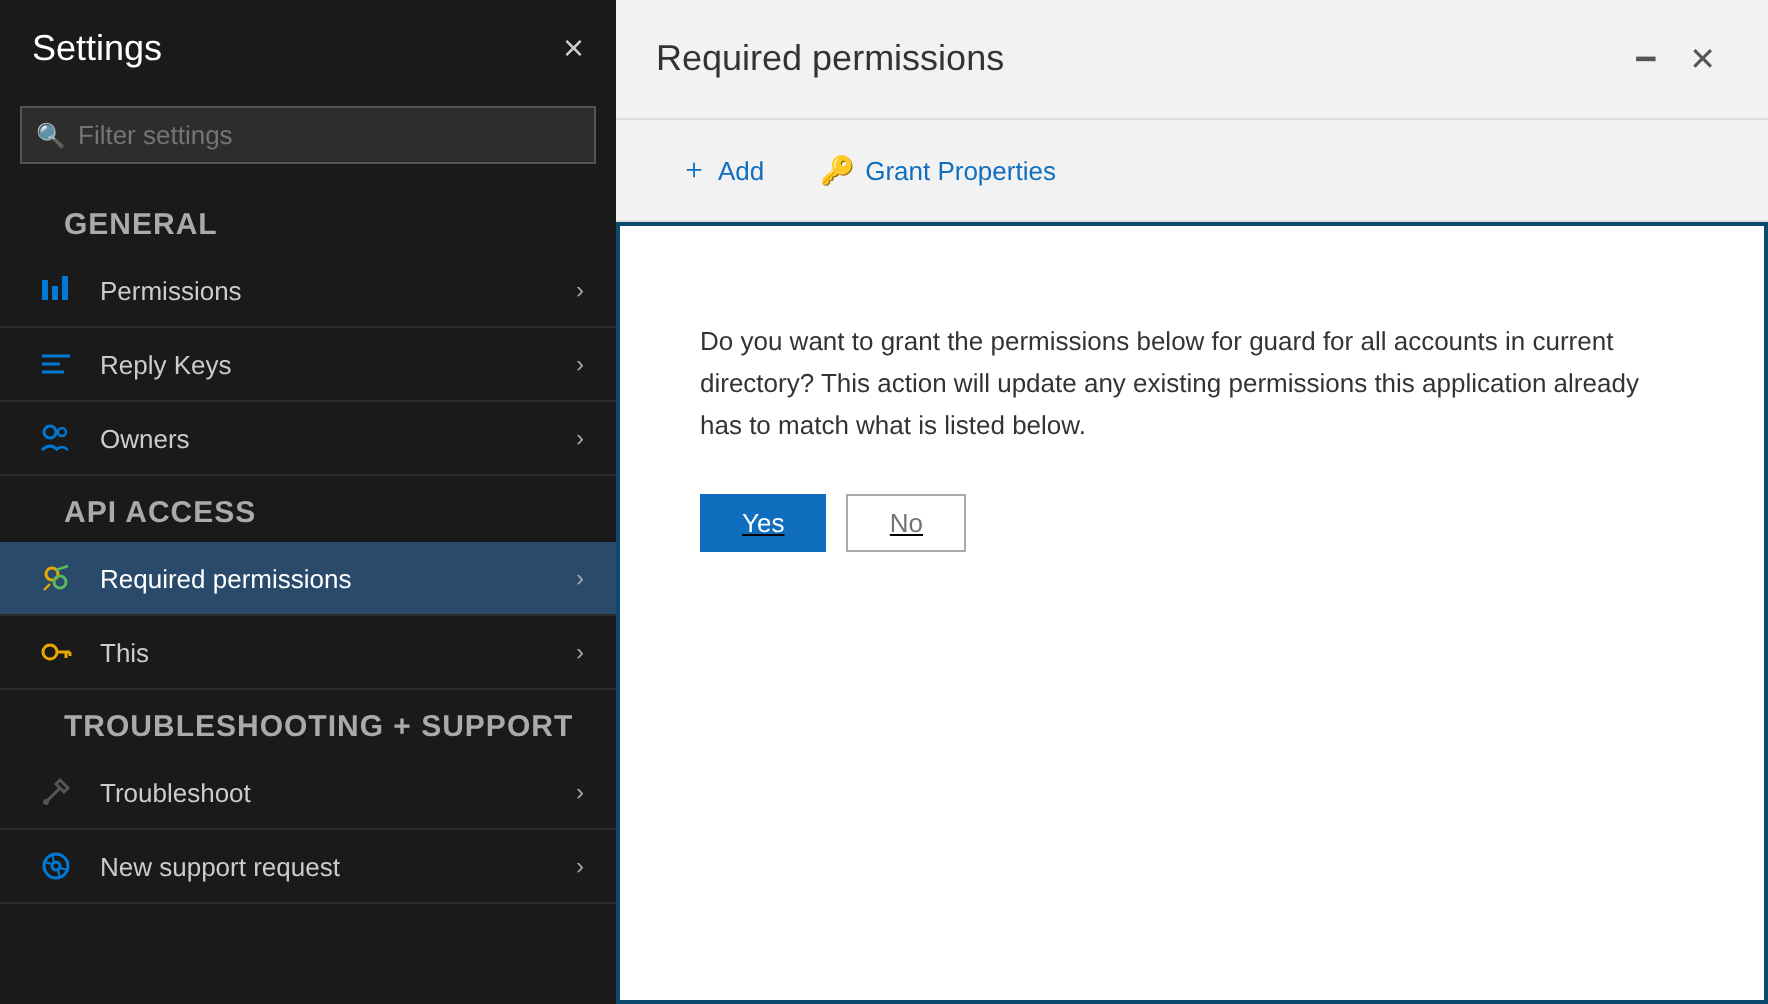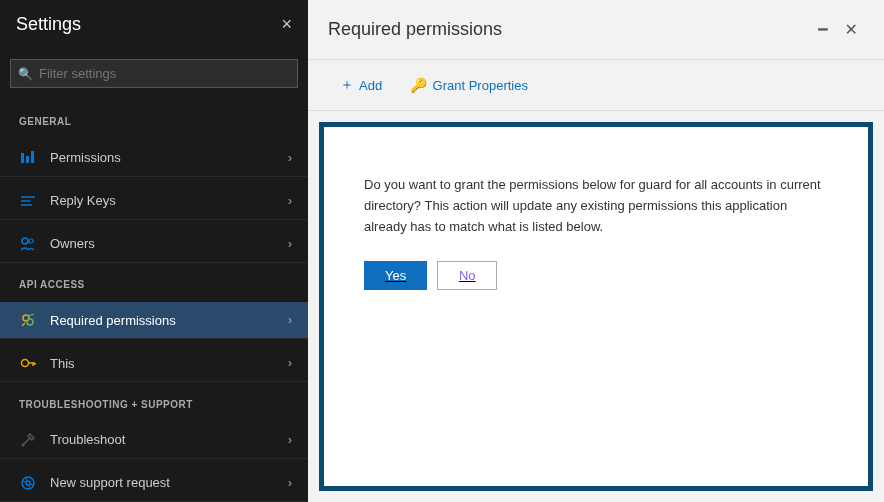--- a/index.html
+++ b/index.html
@@ -7,21 +7,20 @@
 
     
     .settings-panel {
       width: 308px;
       min-width: 308px;
       background: #1a1a1a;
       color: #fff;
       display: flex;
       flex-direction: column;
       height: 502px;
-      justify-content: space-between;
     }
 
     .settings-header {
       display: flex;
       align-items: center;
       justify-content: space-between;
       padding: 14px 16px;
       background: #1a1a1a;
     }
 
@@ -58,25 +57,25 @@
     .search-icon-wrap {
       position: absolute;
       left: 8px;
       top: 50%;
       transform: translateY(-50%);
       color: #aaa;
       font-size: 12px;
     }
 
     .section-label {
-      font-size: 10px;
+      font-size: 15px;
       font-weight: 600;
       color: #aaa;
       letter-spacing: 0.5px;
-      padding: 10px 16px 6px 19px;
+      padding: 10px 16px 6px 32px;
       text-transform: uppercase;
     }
 
     .nav-item {
       display: flex;
       align-items: center;
       padding: 10px 16px;
       cursor: pointer;
       color: #ccc;
       font-size: 13px;
@@ -165,22 +164,22 @@
     }
 
     .toolbar-btn .tb-icon {
       font-size: 14px;
     }
 
     .content-area {
       flex: 1;
       padding: 24px 20px;
       background: #fff;
-      border: 5px solid #0c4a6e;
-      margin: 11px;
+      border: 2px solid #0c4a6e;
+      margin: 0;
     }
 
     .dialog-box {
       background: #fff;
       padding: 24px 20px 20px 20px;
     }
 
     .dialog-text {
       font-size: 13px;
       color: #333;
@@ -200,21 +199,21 @@
       color: #fff;
       border: 1px solid #106ebe;
       font-size: 13px;
       cursor: pointer;
       min-width: 60px;
     }
 
     .btn-no {
       padding: 6px 20px;
       background: #fff;
-      color: #8b5cf6;
+      color: #737373;
       border: 1px solid #aaa;
       font-size: 13px;
       cursor: pointer;
       min-width: 60px;
     }
 
     
     .icon-properties { color: #0078d4; }
     .icon-reply { color: #0078d4; }
     .icon-owners { color: #0078d4; }

